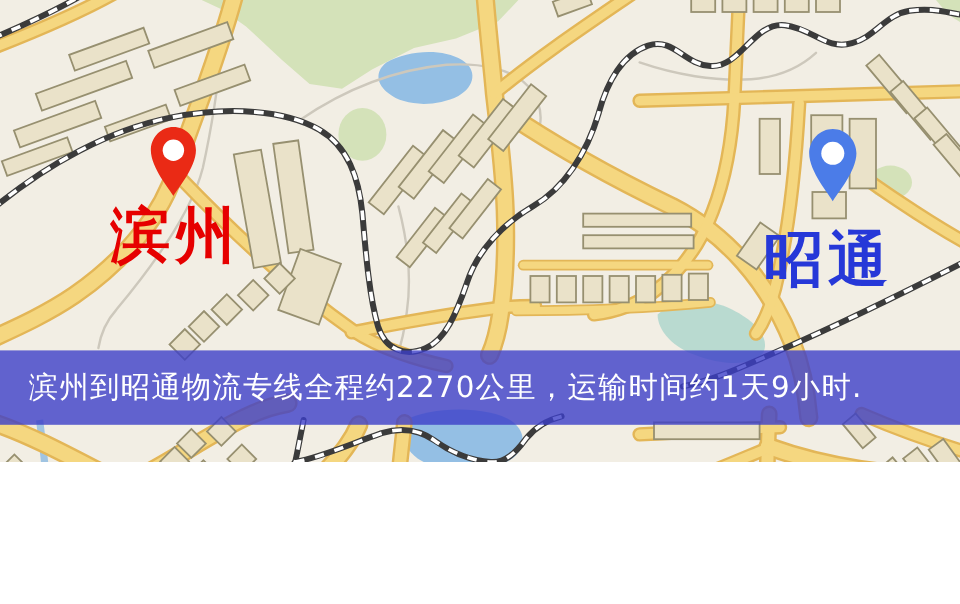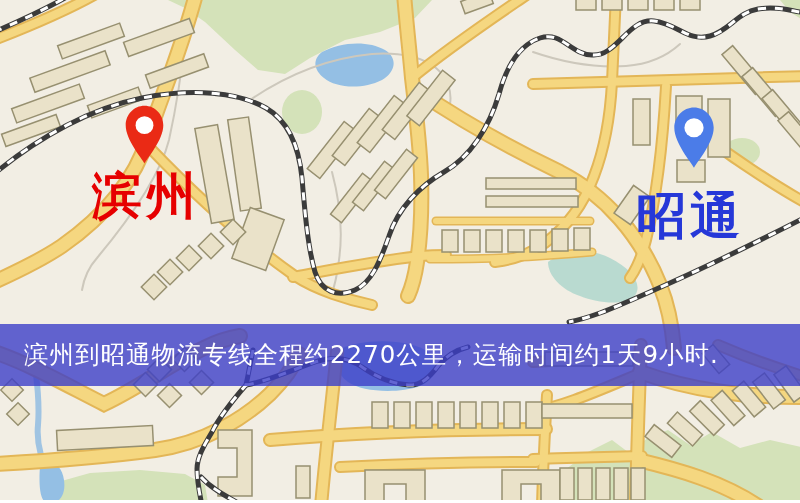--- a/index.html
+++ b/index.html
@@ -1,29 +1,29 @@
 <!DOCTYPE html>
 <html style="--map-bg: #f2eee4; --road: #f6d77c; --road-casing: #e5b653; --rail: #3b3b3b; --water: #92bfe6; --park: #d4e2b8; --building-fill: #eae2c8; --building-stroke: #97906f; --origin-pin: #ea2a15; --destination-pin: #4b7ce8; --origin-label: #e60000; --destination-label: #2638d8; --banner-bg: rgba(60,62,200,0.8); --banner-text: #ffffff;"><head>
 <meta charset="utf-8">
 <style>
   html,body{margin:0;padding:0;background:#fff;}
-  .stage{position:relative;width:800px;height:500px;overflow:hidden;background:var(--map-bg,#f2eee4);
+  .stage{position:relative;width:800px;height:385px;overflow:hidden;background:var(--map-bg,#f2eee4);
          font-family:"DejaVu Sans",sans-serif;}
   svg.map{position:absolute;left:0;top:0;filter:blur(.55px) saturate(.96);}
   .bld{fill:var(--building-fill,#eae2c8);stroke:var(--building-stroke,#97906f);stroke-width:1.5;}
   .park{fill:var(--park,#d4e2b8);}
   .water{fill:var(--water,#92bfe6);}
   .teal{fill:#aed6cc;opacity:.85;}
   .fp{fill:none;stroke:#cdc8bc;stroke-width:2;stroke-linecap:round;}
   .rc{fill:none;stroke:var(--road-casing,#e5b653);stroke-linecap:round;}
   .rf{fill:none;stroke:var(--road,#f6d77c);stroke-linecap:round;}
   .rlb{fill:none;stroke:var(--rail,#3b3b3b);stroke-width:5;stroke-linecap:round;}
   .rld{fill:none;stroke:#ffffff;stroke-width:3;stroke-dasharray:8 9;stroke-linecap:butt;}
   .banner{position:absolute;left:0;top:292px;width:800px;height:62px;background:var(--banner-bg,rgba(60,62,200,.8));
-          display:flex;align-items:center;box-sizing:border-box;padding:0 24px;margin-top:32px;}
+          display:flex;align-items:center;box-sizing:border-box;padding:0 24px;}
   .banner span{color:var(--banner-text,#fff);font-size:24.5px;line-height:1;letter-spacing:1px;white-space:nowrap;}
   .pin{position:absolute;}
   .pin svg{display:block;width:100%;height:100%;filter:blur(.3px);}
   .pin-origin{left:121px;top:101px;width:47px;height:66px;}
   .pin-origin path{fill:var(--origin-pin,#ea2a15);}
   .pin-dest{left:667px;top:105px;width:54px;height:64px;}
   .pin-dest path{fill:var(--destination-pin,#4b7ce8);}
   .city-label{position:absolute;font-family:"Liberation Serif",serif;font-weight:700;font-size:50px;
               line-height:1;letter-spacing:4px;white-space:nowrap;}
   .label-origin{left:92px;top:171px;color:var(--origin-label,#e60000);}

